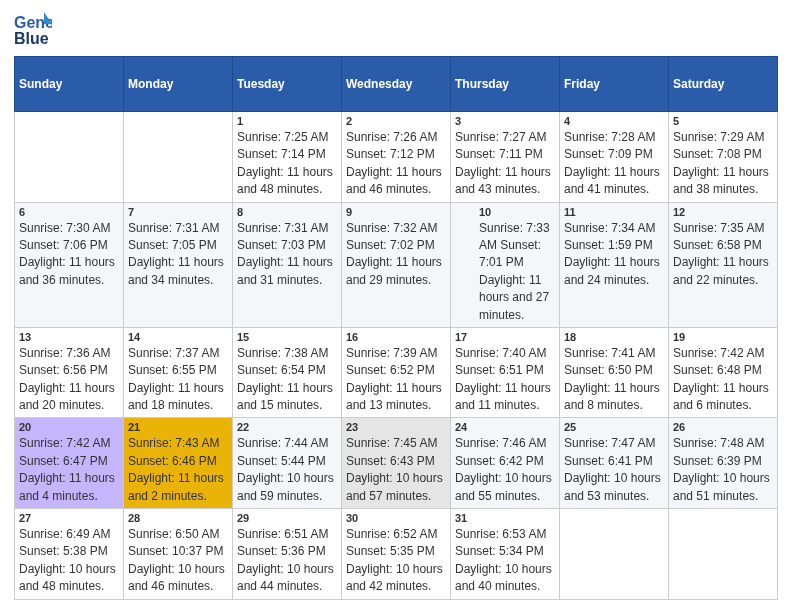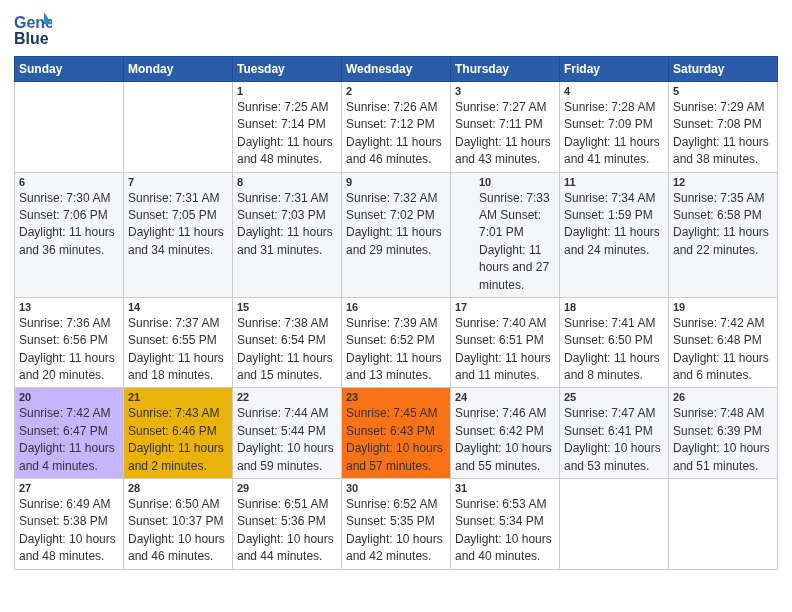--- a/index.html
+++ b/index.html
@@ -13,21 +13,21 @@
     .month-title { font-size: 36px; font-weight: 300; color: #222; line-height: 1; }
     .location { font-size: 15px; color: #444; }
     
     .calendar { width: 100%; border-collapse: collapse; }
     
     .calendar th {
       background: #2a5caa;
       color: #fff;
       font-size: 12px;
       font-weight: bold;
-      padding: 5px 4px;
+      padding: 20px 4px;
       text-align: left;
       border: 1px solid #1e4a90;
     }
     
     .calendar td {
       vertical-align: top;
       border: 1px solid #ccc;
       padding: 3px 4px;
       width: calc(100% / 7);
       font-size: 9.5px;
@@ -231,21 +231,21 @@
 Daylight: 11 hours
 and 2 minutes.</div>
           </td>
           <td style="background: rgb(244, 246, 250);">
             <span class="day-num">22</span>
             <div class="day-info">Sunrise: 7:44 AM
 Sunset: 5:44 PM
 Daylight: 10 hours
 and 59 minutes.</div>
           </td>
-          <td style="background: #f97316;">
+          <td style="background: #e5e5e5;">
             <span class="day-num">23</span>
             <div class="day-info">Sunrise: 7:45 AM
 Sunset: 6:43 PM
 Daylight: 10 hours
 and 57 minutes.</div>
           </td>
           <td style="background: rgb(244, 246, 250);">
             <span class="day-num">24</span>
             <div class="day-info">Sunrise: 7:46 AM
 Sunset: 6:42 PM

